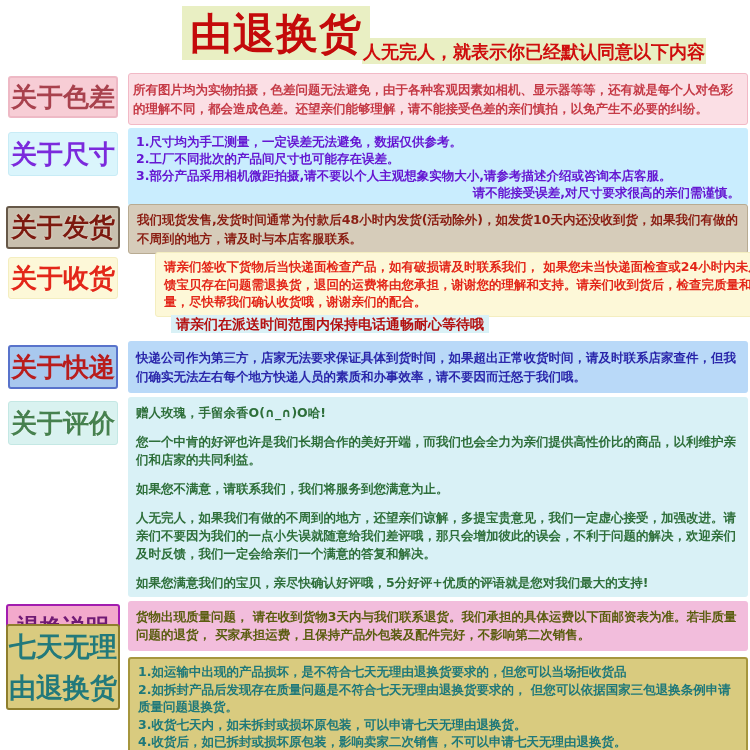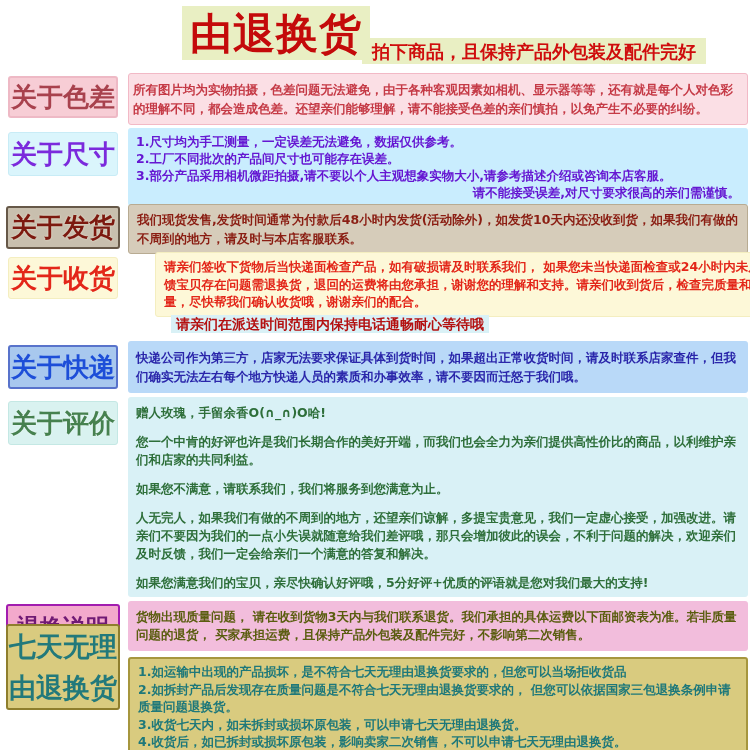--- a/index.html
+++ b/index.html
@@ -19,21 +19,21 @@
   }
   
   .sec-label{
     position:absolute;left:8px;width:110px;text-align:center;border-radius:3px;
     font-size:26px;box-sizing:border-box;
   }
   .l-sediff  {top:76px; height:42px;line-height:38px;background:#f7cdd5;color:#a8414d;border:2px solid #eeb9c5;}
   .l-size    {top:132px;height:44px;line-height:42px;background:#daf5fc;color:#7b2adc;border:1px solid #c8ecf6;}
   .l-shipping{top:206px;height:43px;line-height:39px;background:#c8bfae;color:#7c190f;border:2px solid #665848;left:6px;width:114px;text-shadow:0 0 2px #efe9da;}
   .l-receiving{top:257px;height:42px;line-height:40px;background:#fdf8d8;color:#e32619;border:1px solid #f4eec0;}
-  .l-express {top:345px;height:44px;line-height:40px;background:#a8c8ee;color:#1d4ed8;border:2px solid #5873cb;}
+  .l-express {top:345px;height:44px;line-height:40px;background:#a8c8ee;color:#b91c1c;border:2px solid #5873cb;}
   .l-review  {top:401px;height:44px;line-height:42px;background:#d9f2f0;color:#46814f;border:1px solid #c4e8e4;text-shadow:0 0 2px #f2fbf8;}
   .l-returns {top:604px;height:46px;line-height:42px;background:#f3a9cc;color:#701a75;border:2px solid #a21caf;left:6px;width:114px;font-size:23px;}
   .l-seven   {top:624px;height:86px;background:#d9cb7f;color:#22797b;border:2px solid #8e7e2d;left:6px;width:114px;font-size:27px;}
   .l-seven div{line-height:41px;}
   
   .sec-content{
     position:absolute;left:128px;width:620px;box-sizing:border-box;
     font-size:12.5px;line-height:18px;border-radius:3px;padding:6px 4px;
   }
   .c-sediff   {top:73px; background:#fbdfe5;color:#c53a46;border:1px solid #f2b9c6;line-height:19px;}
@@ -49,21 +49,21 @@
   .c-review p:last-child{margin:0;}
   .c-returns  {top:601px;background:#f2bddc;color:#5a5d0f;line-height:18px;padding:7px 8px;}
   .c-seven    {top:657px;background:#d9cb7f;color:#1e787a;border:2px solid #a6963e;line-height:17.5px;padding:4px 8px;}
 </style>
 </head>
 <body>
 
 <div class="page">
 
   <div class="title-box">由退换货</div>
-  <div class="subtitle">拍下商品，且保持产品外包装及配件完好</div>
+  <div class="subtitle">人无完人，就表示你已经默认同意以下内容</div>
 
   <div class="sec-label l-sediff">关于色差</div>
   <div class="sec-content c-sediff">所有图片均为实物拍摄，色差问题无法避免，由于各种客观因素如相机、显示器等等，还有就是每个人对色彩的理解不同，都会造成色差。还望亲们能够理解，请不能接受色差的亲们慎拍，以免产生不必要的纠纷。</div>
 
   <div class="sec-label l-size">关于尺寸</div>
   <div class="sec-content c-size">
     <div>1.尺寸均为手工测量，一定误差无法避免，数据仅供参考。</div>
     <div>2.工厂不同批次的产品间尺寸也可能存在误差。</div>
     <div>3.部分产品采用相机微距拍摄,请不要以个人主观想象实物大小,请参考描述介绍或咨询本店客服。</div>
     <div class="right">请不能接受误差,对尺寸要求很高的亲们需谨慎。</div>

